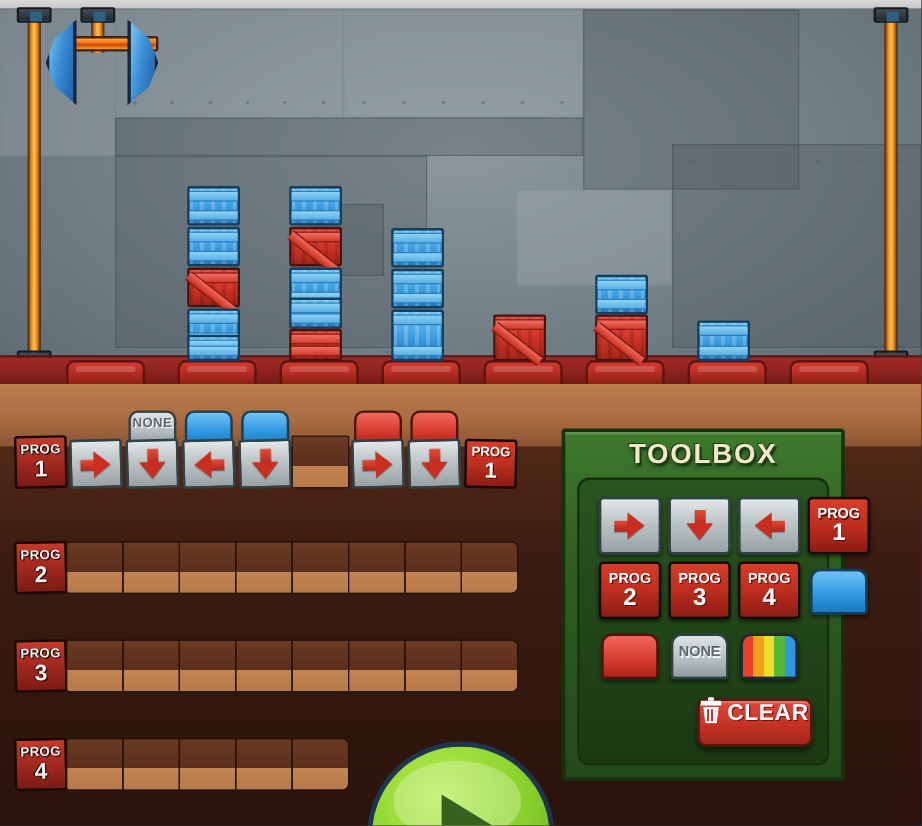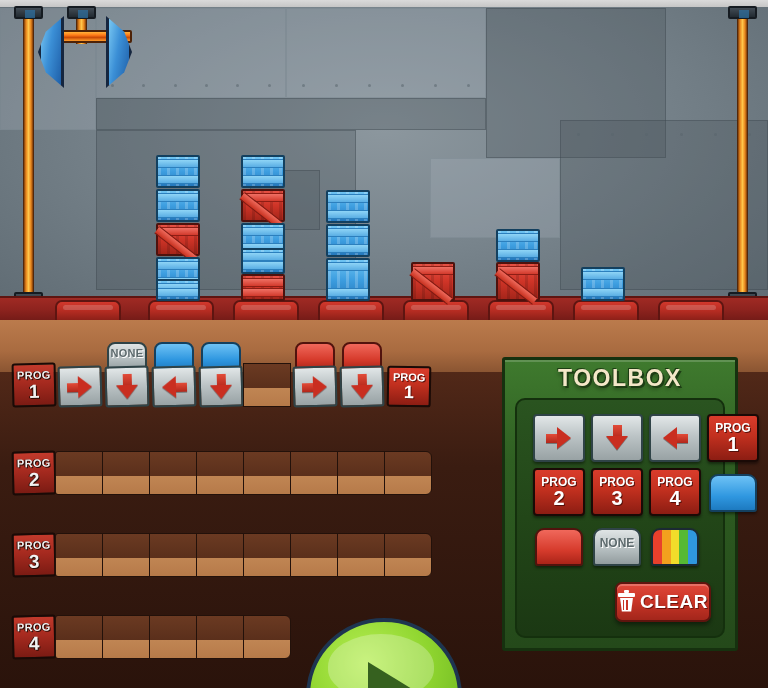--- a/index.html
+++ b/index.html
@@ -184,21 +184,21 @@
   .a-left .head { right:11px; left:auto; top:0; width:0; height:0; background:none;
      border-top:11px solid transparent; border-bottom:11px solid transparent; border-right:14px solid #c92e20; }
   
   .a-down { width:22px; height:26px; }
   .a-down .stem { left:7px; top:0; width:9px; height:14px; }
   .a-down .head { left:0; top:11px; width:0; height:0; background:none;
      border-left:11px solid transparent; border-right:11px solid transparent; border-top:14px solid #c92e20; }
 
   
   #toolbox {
-    position:absolute; left:502px; top:357px; width:236px; height:294px;
+    position:absolute; left:468px; top:357px; width:236px; height:294px;
     background: linear-gradient(#3f7a2e 0%, #2f5f22 35%, #24491a 100%);
     border: 3px solid #16310f; border-radius: 3px;
     box-shadow: inset 0 2px 0 rgba(255,255,255,.18);
   }
   #toolbox-title {
     position:absolute; left:0; top:5px; width:100%; text-align:center;
     font-size: 23px; font-weight:bold; letter-spacing:1.5px;
     color:#f4e7c8; text-shadow: 2px 2px 0 #1d3d14, -1px -1px 0 #1d3d14, 0 3px 4px rgba(0,0,0,.4);
   }
   #toolbox-inner {
@@ -233,21 +233,21 @@
   .swatch.none { background: linear-gradient(#dfe4e5 0%, #b3bcbe 60%, #929c9e 100%); border-color:#2f4347; }
   .swatch.none .none-txt { font-size:12px; font-weight:bold; color:#5d6a6d; margin-top:6px; text-shadow:1px 1px 0 #fff; }
   .swatch.rainbow {
     background: linear-gradient(90deg,#e8402c 0 20%, #f3a01e 20% 40%, #f2dc2a 40% 60%, #56b934 60% 80%, #2f97e0 80% 100%);
     border-color:#1b2a33;
   }
   #clear-button {
     position:absolute; right:12px; bottom:14px; width:96px; height:40px;
     background: linear-gradient(#e0483a 0%, #c93527 48%, #a3261b 100%);
     border:2px solid #5e140e; border-radius:7px;
-    display:flex; align-items:center; justify-content:center; gap:5px;
+    display:flex; justify-content:center; gap:5px;
     box-shadow: 0 3px 4px rgba(0,0,0,.45), inset 0 2px 0 rgba(255,255,255,.22);
   }
   #clear-label { font-size:19px; font-weight:bold; color:#fff; letter-spacing:.5px; text-shadow:1px 1px 0 #6d150e; }
   .trash { position:relative; width:17px; height:19px; }
   .trash .lid { position:absolute; left:0; top:0; width:17px; height:4px; background:#fff; border-radius:1px; }
   .trash .knob { position:absolute; left:6px; top:-3px; width:5px; height:3px; background:#fff; border-radius:1px; }
   .trash .can {
     position:absolute; left:2px; top:5px; width:13px; height:14px; background:#fff;
     clip-path: polygon(0 0, 100% 0, 86% 100%, 14% 100%);
   }

